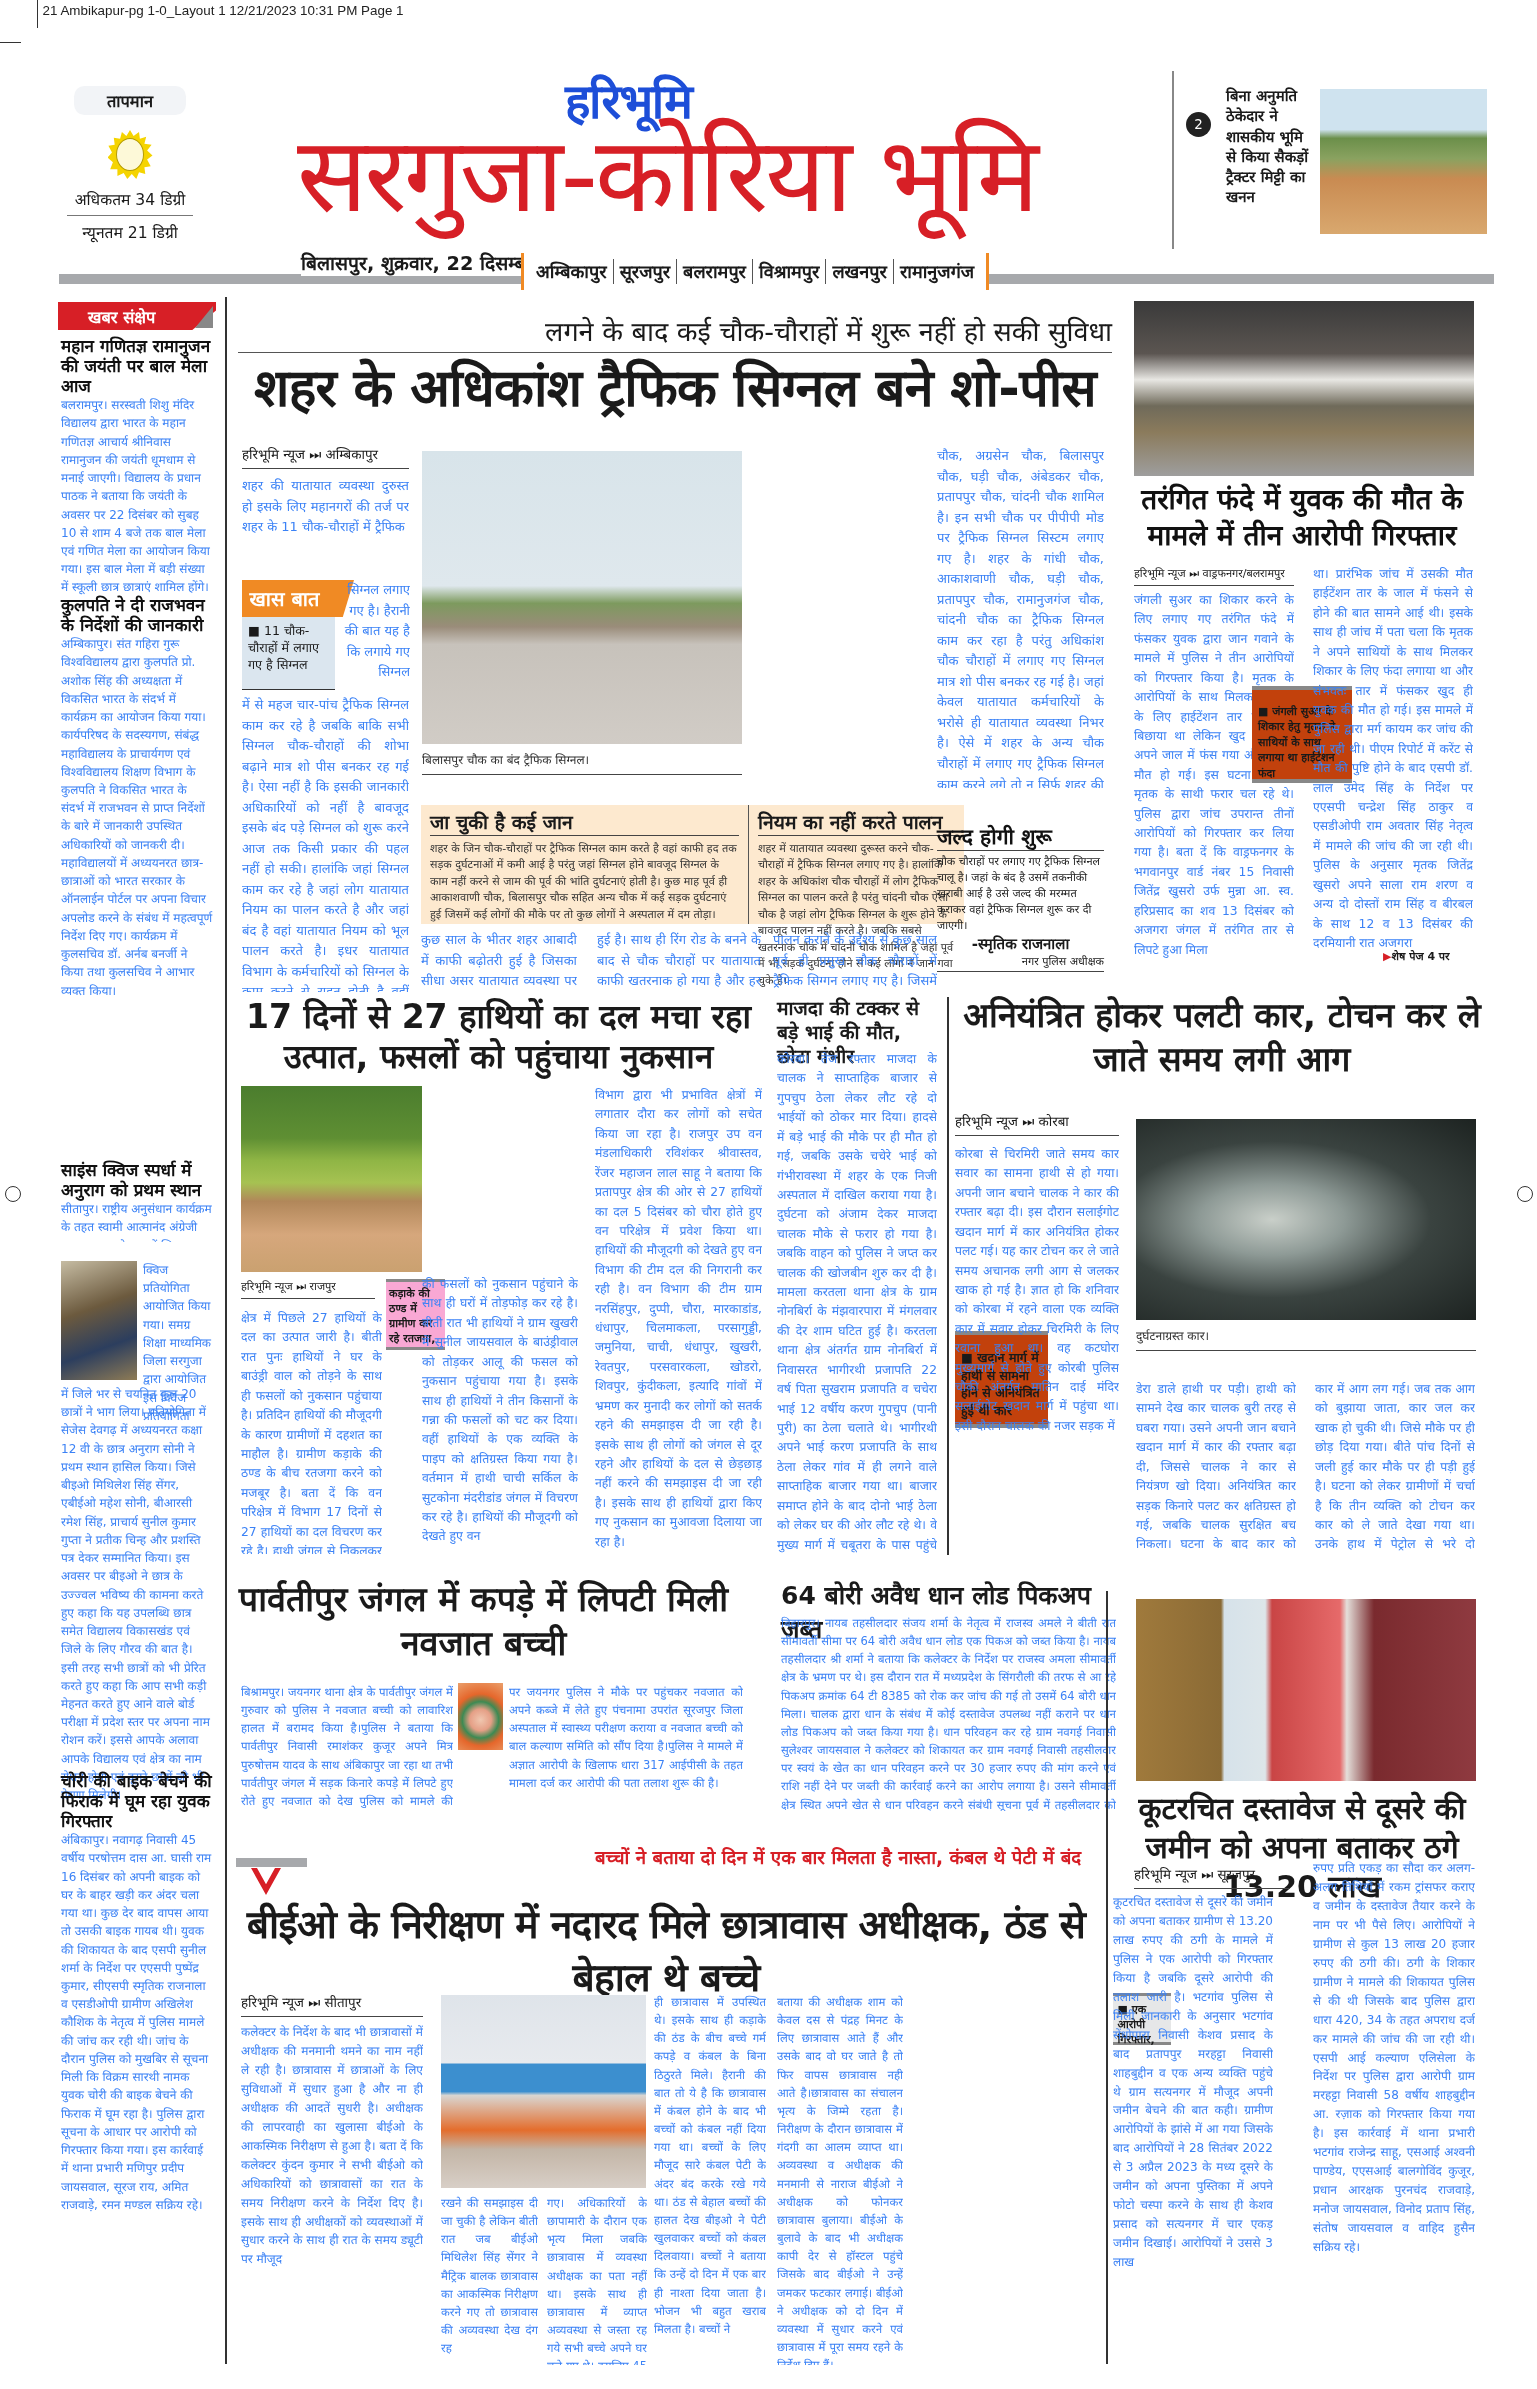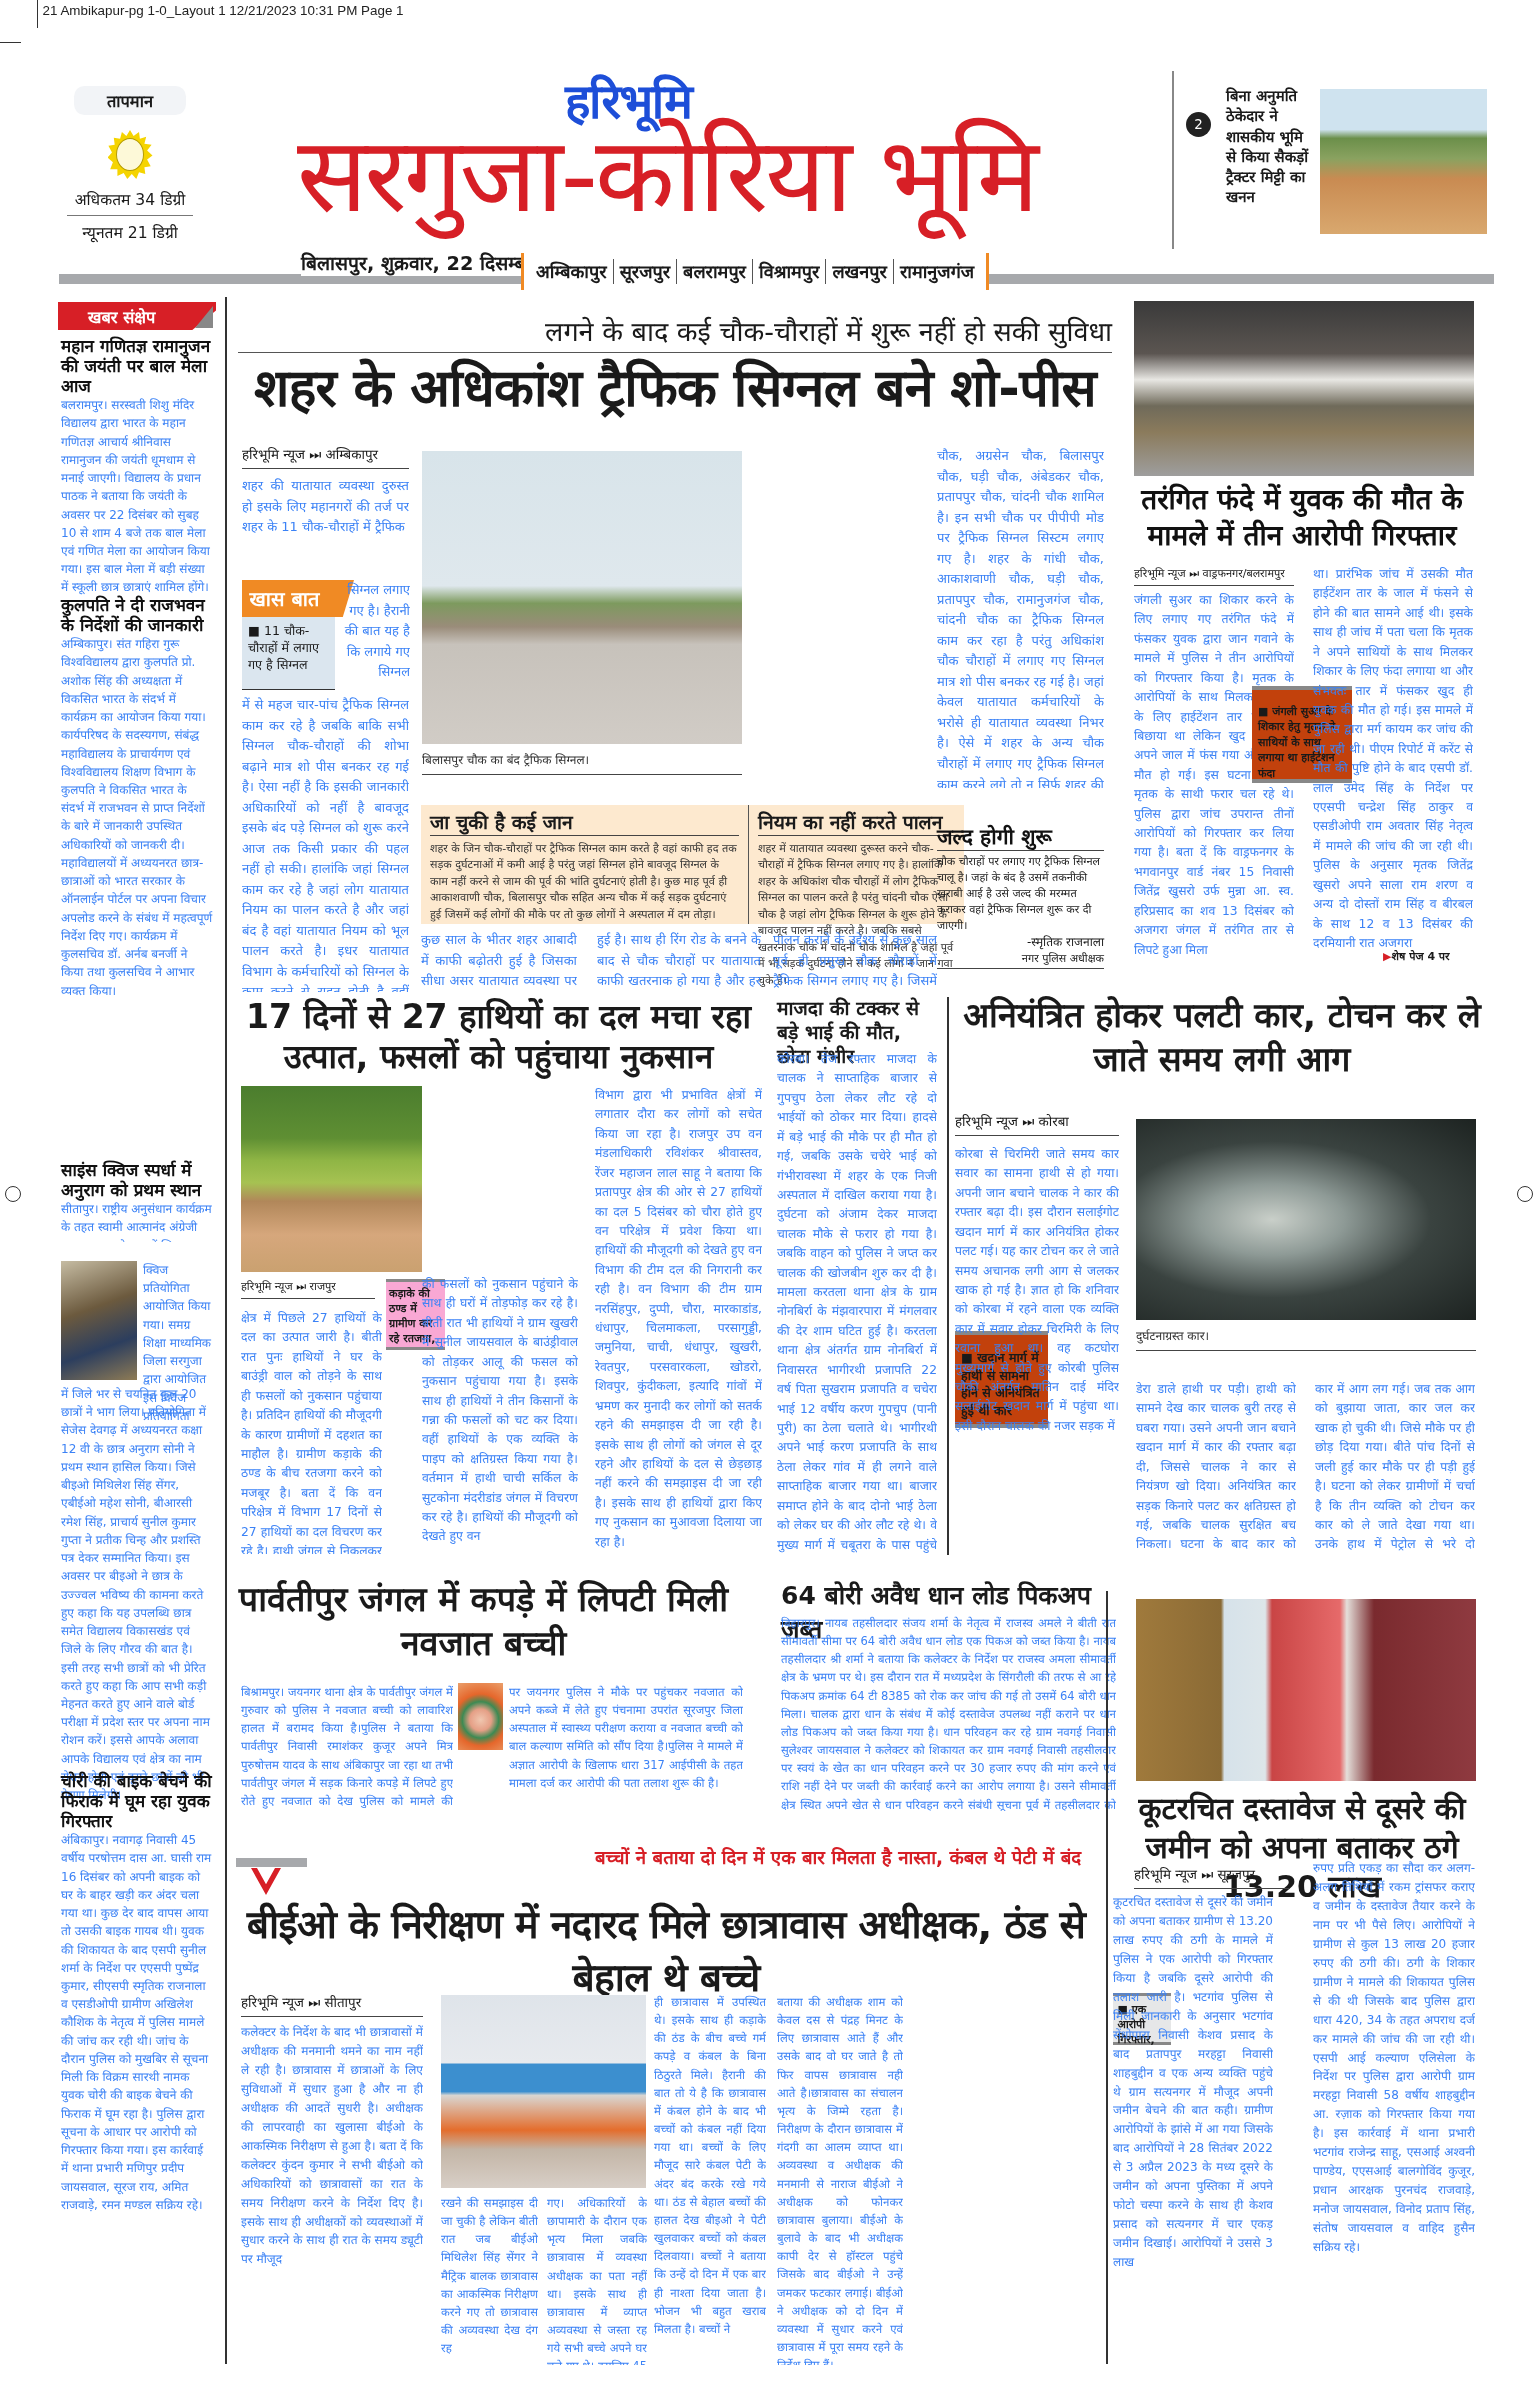--- a/index.html
+++ b/index.html
@@ -169,21 +169,21 @@
   <div class="h">नियम का नहीं करते पालन</div>
   <div class="b">शहर में यातायात व्यवस्था दुरूस्त करने चौक-चौराहों में ट्रैफिक सिग्नल लगाए गए है। हालांकि शहर के अधिकांश चौक चौराहों में लोग ट्रैफिक सिग्नल का पालन करते है परंतु चांदनी चौक ऐसा चौक है जहां लोग ट्रैफिक सिग्नल के शुरू होने के बावजूद पालन नहीं करते है। जबकि सबसे खतरनाक चौक में चांदनी चौक शामिल है जहां पूर्व में भी सड़क दुर्घटना होने से कई लोगों ने जान गवा चुके है।</div>
 </div>
 <div class="abs body" style="left:421px;top:930px;width:156px;height:63px;overflow:hidden">कुछ साल के भीतर शहर आबादी में काफी बढ़ोतरी हुई है जिसका सीधा असर यातायात व्यवस्था पर पड़ा है। शहर में दोपहिया से लेकर चार पहिया वाहनों की संख्या में काफी बढ़ोतरी</div>
 <div class="abs body" style="left:597px;top:930px;width:164px;height:63px;overflow:hidden">हुई है। साथ ही रिंग रोड के बनने के बाद से चौक चौराहों पर यातायात काफी खतरनाक हो गया है और हर समय दुर्घटनाओं की संभावना बनी रहती है। शहर में दुर्घटनाएं कम हो और लोगों को यातायात नियम का</div>
 <div class="abs body" style="left:773px;top:930px;width:164px;height:63px;overflow:hidden">पालन कराने के उद्देश्य से कुछ साल पूर्व ही प्रमुख चौक चौराहों में ट्रैफिक सिग्गन लगाए गए है। जिसमें गांधी चौक, आकाशवाणी चौक, रामानुजगंज चौक, महामाया चौक, महामाया द्वार चौक, भारत माता</div>
 <div class="abs body" style="left:937px;top:446px;width:167px;height:342px;overflow:hidden">चौक, अग्रसेन चौक, बिलासपुर चौक, घड़ी चौक, अंबेडकर चौक, प्रतापपुर चौक, चांदनी चौक शामिल है। इन सभी चौक पर पीपीपी मोड पर ट्रैफिक सिग्नल सिस्टम लगाए गए है। शहर के गांधी चौक, आकाशवाणी चौक, घड़ी चौक, प्रतापपुर चौक, रामानुजगंज चौक, चांदनी चौक का ट्रैफिक सिग्नल काम कर रहा है परंतु अधिकांश चौक चौराहों में लगाए गए सिग्नल मात्र शो पीस बनकर रह गई है। जहां केवल यातायात कर्मचारियों के भरोसे ही यातायात व्यवस्था निभर है। ऐसे में शहर के अन्य चौक चौराहों में लगाए गए ट्रैफिक सिग्नल काम करने लगे तो न सिर्फ शहर की यातायात व्यवस्था सुगम होगी बल्कि दुर्घटना कम होने के अलावा यातायात कर्मियों को भी काफी राहत मिल सकेगी।</div>
 <div class="abs" style="left:937px;top:825px;width:167px;border-bottom:1.5px solid #444">
   <div class="head" style="font-size:21px;border-bottom:1.5px solid #444">जल्द होगी शुरू</div>
   <div style="font-size:11px;line-height:1.45;padding-top:3px">चौक चौराहों पर लगाए गए ट्रैफिक सिग्नल चालू है। जहां के बंद है उसमें तकनीकी खराबी आई है उसे जल्द की मरम्मत कराकर वहां ट्रैफिक सिग्नल शुरू कर दी जाएगी।</div>
-  <div style="text-align:right;font-size:12px;font-weight:normal">-स्मृतिक राजनाला</div>
+  <div style="text-align:center;font-size:15px;font-weight:bold">-स्मृतिक राजनाला</div>
   <div style="text-align:right;font-size:11px;padding-bottom:3px">नगर पुलिस अधीक्षक</div>
 </div>
 
 <div class="abs photo" style="left:1134px;top:301px;width:340px;height:175px;background:linear-gradient(180deg,#3a3a3a 0,#5b5551 30%,#e8e7e3 45%,#6f6a5a 60%,#8b7b5c 75%,#9e9e9e 100%)"></div>
 <div class="abs head" style="left:1116px;top:482px;width:372px;text-align:center;font-size:28px;line-height:1.3">तरंगित फंदे में युवक की मौत के मामले में तीन आरोपी गिरफ्तार</div>
 <div class="abs byline" style="left:1134px;top:565px;width:160px;font-size:11px">
   <span>हरिभूमि न्यूज</span>
   <span> ⏭ </span>
   <span>वाड्रफनगर/बलरामपुर</span>
 </div>

